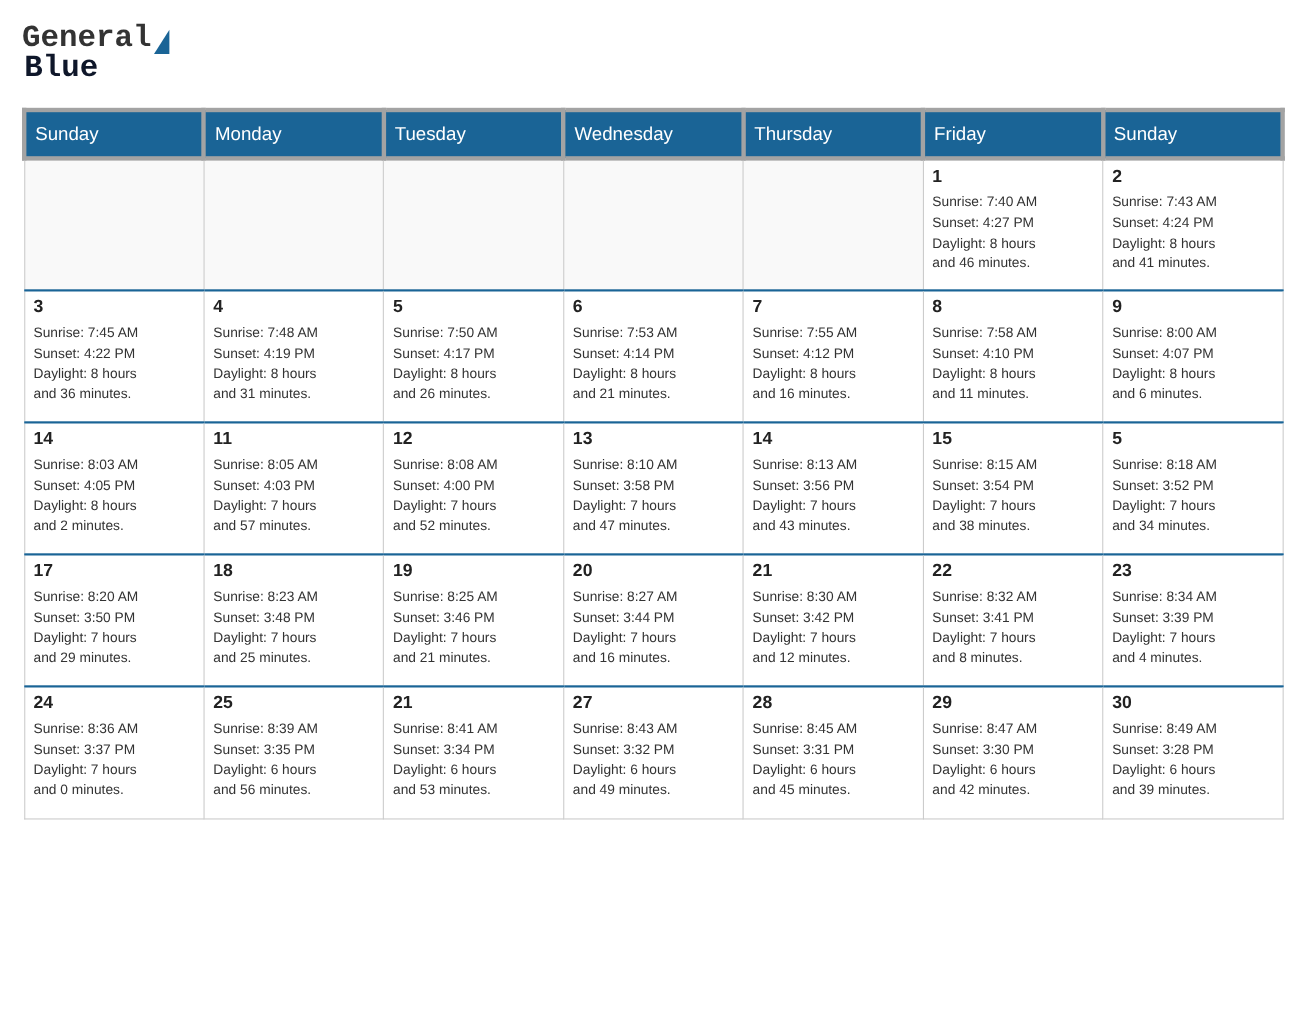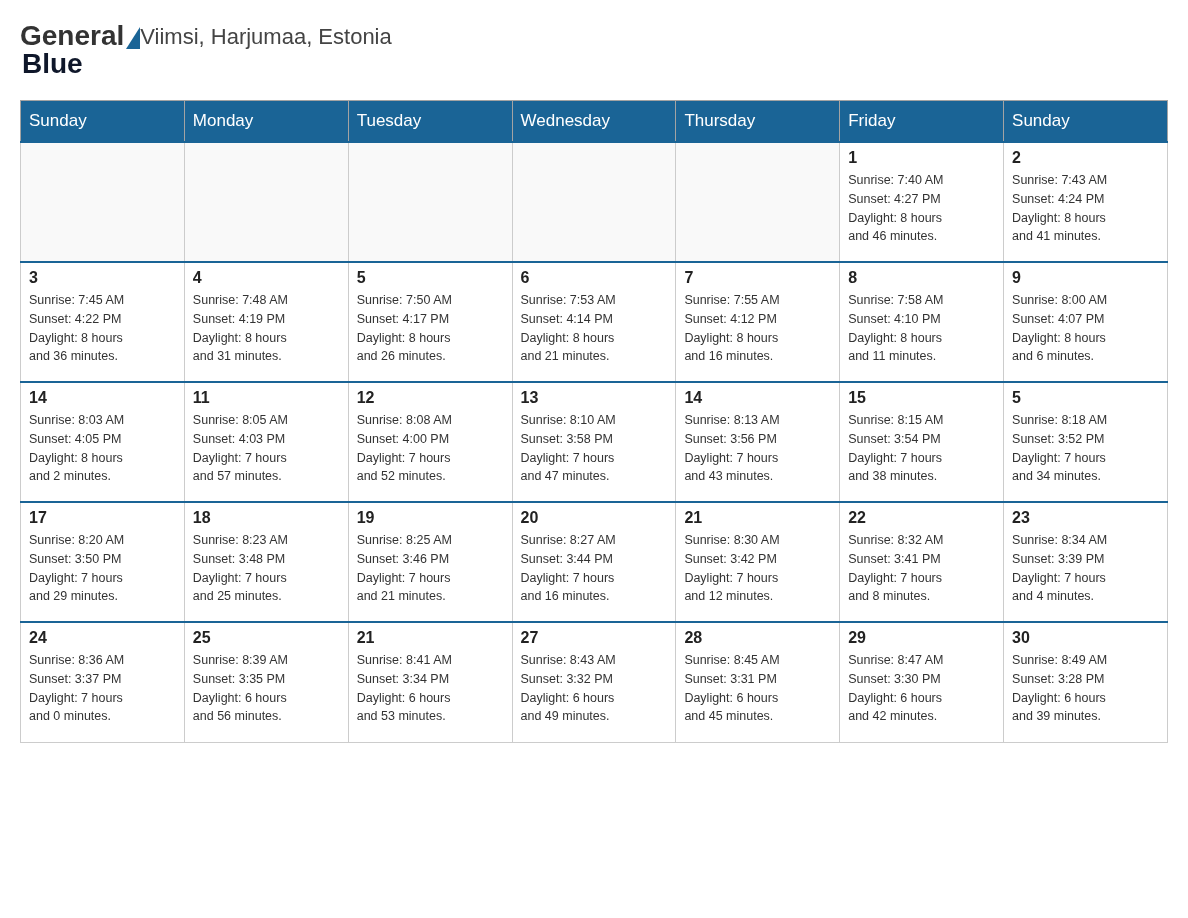--- a/index.html
+++ b/index.html
@@ -5,22 +5,24 @@
     * { margin: 0; padding: 0; box-sizing: border-box; }
     body {
       background: #fff;
       font-family: Arial, sans-serif;
       width: 1188px;
       min-height: 918px;
       padding: 20px;
     }
     .header {
       display: flex;
+      justify-content: space-between;
       align-items: flex-start;
       margin-bottom: 20px;
+      font-family: Liberation Mono, monospace;
     }
     .logo {
       display: flex;
       flex-direction: column;
       align-items: flex-start;
     }
     .logo-text {
       display: flex;
       align-items: center;
     }
@@ -62,21 +64,21 @@
       width: 100%;
       border-collapse: collapse;
     }
     .calendar th {
       background-color: #1a6496;
       color: #fff;
       padding: 10px 8px;
       text-align: left;
       font-size: 17px;
       font-weight: normal;
-      border: 1px solid #a3a3a3;
+      border: 4px solid #a3a3a3;
     }
     .calendar td {
       border: 1px solid #ccc;
       vertical-align: top;
       padding: 6px 8px;
       width: calc(100% / 7);
       min-height: 120px;
       height: 120px;
     }
     .day-number {
@@ -102,21 +104,20 @@
 
 <div class="header">
   <div class="logo">
     <div class="logo-text">
       <span class="logo-general">General</span>
       <div class="logo-triangle"></div>
     </div>
     <span class="logo-blue-sub">Blue</span>
   </div>
   <div class="title-section">
-    <div class="location">Viimsi, Harjumaa, Estonia</div>
   </div>
 </div>
 
 <table class="calendar">
   <thead>
     <tr>
     <th>Sunday</th>
         <th>Monday</th>
         <th>Tuesday</th>
         <th>Wednesday</th>

